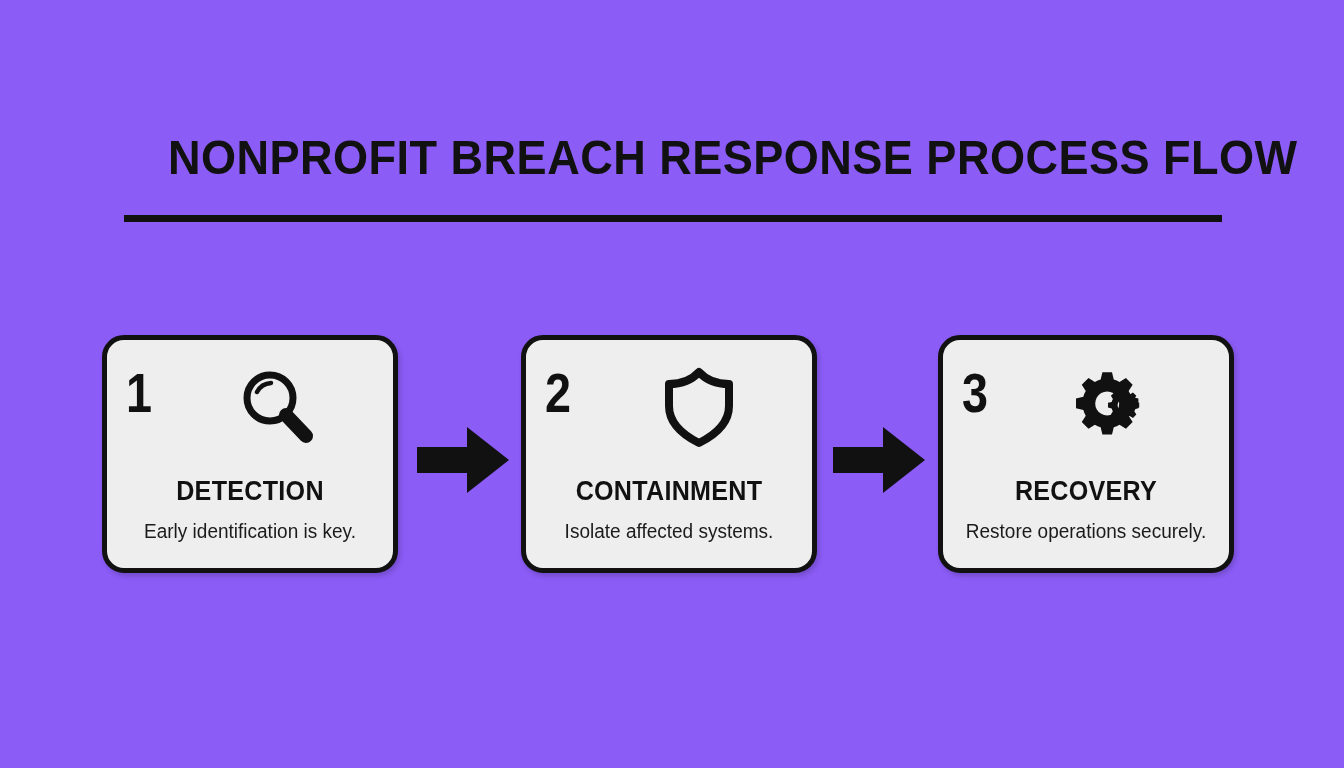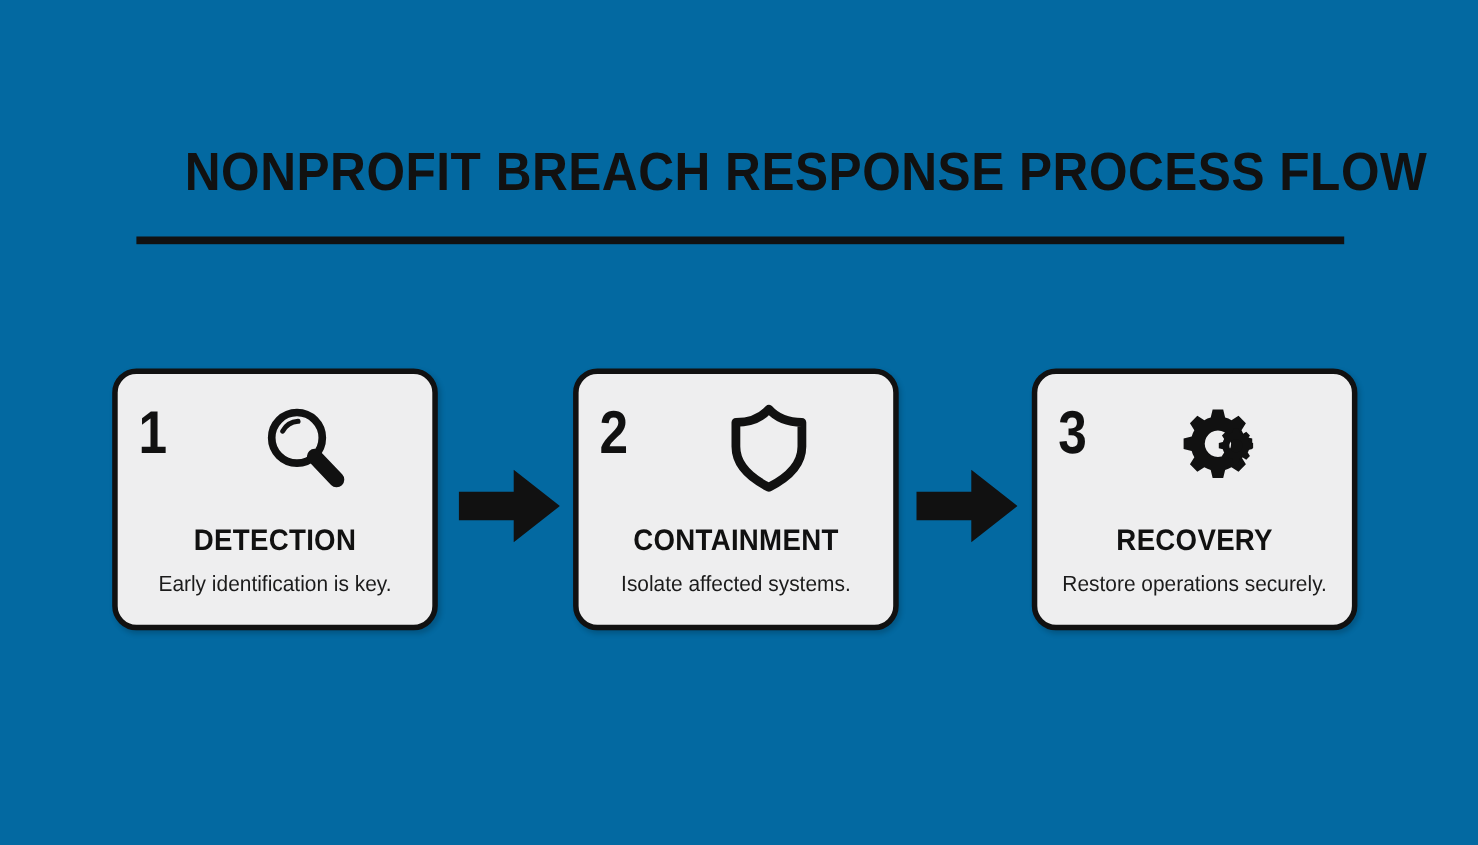--- a/index.html
+++ b/index.html
@@ -10,21 +10,21 @@
     width: 1344px;
     height: 768px;
     background: #fdfdfd;
     font-family: "Liberation Sans", sans-serif;
     overflow: hidden;
   }
   #canvas {
     position: relative;
     width: 1344px;
     height: 768px;
-    background: #0369a1;
+    background: #8b5cf6;
   }
 
   
   .title {
     position: absolute;
     left: 124px;
     top: 128px;
     width: 1100px;
     font-family: "Liberation Sans Narrow", "Liberation Sans", sans-serif;
     font-weight: bold;

